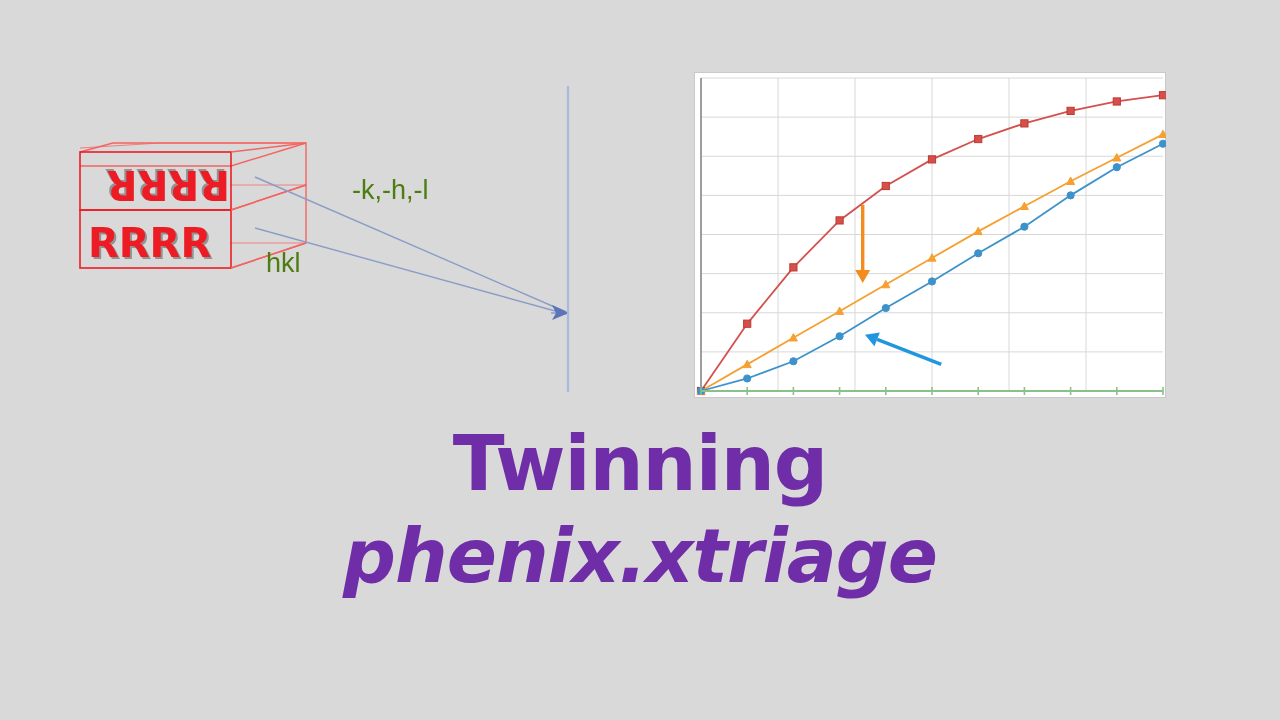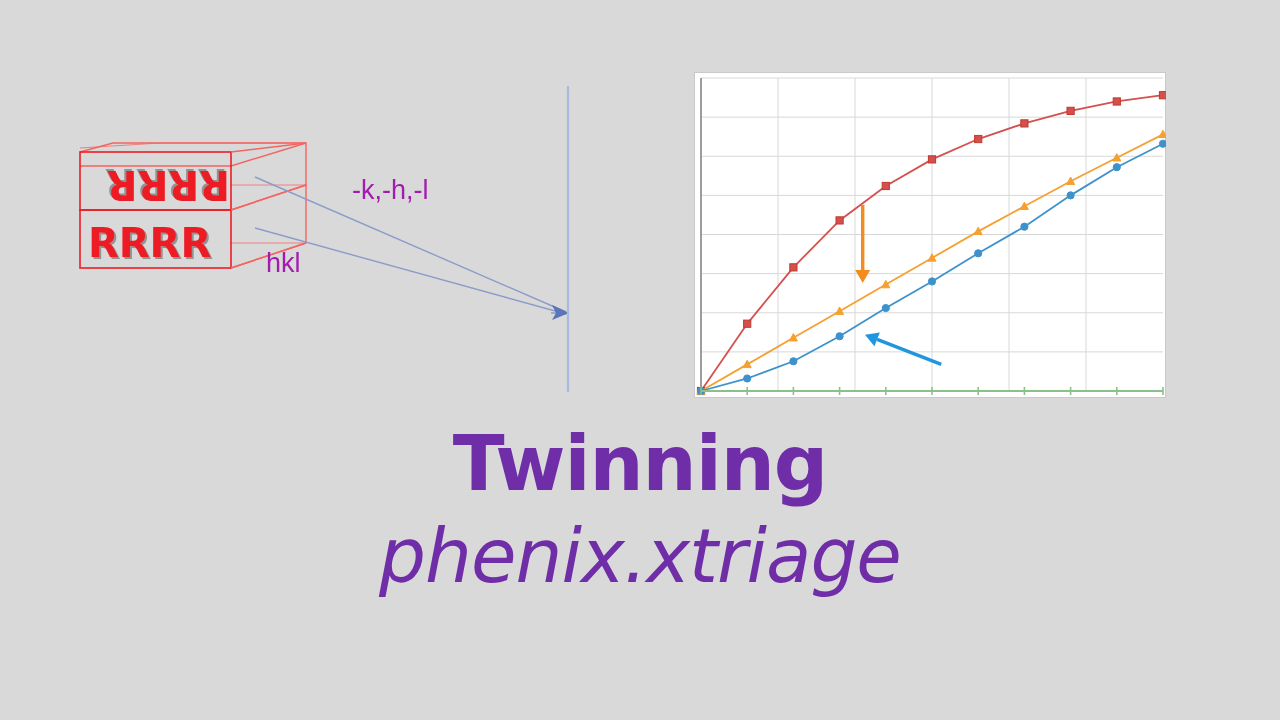--- a/index.html
+++ b/index.html
@@ -48,21 +48,21 @@
     font-size: 40px;
     transform: rotate(180deg);
   }
   .row-bottom {
     left: 88px; top: 220px; width: 142px; height: 46px;
     font-size: 40px;
   }
 
   .lbl {
     position: absolute;
-    color: #a21caf;
+    color: #4d7c0f;
     font-family: "Liberation Sans", sans-serif;
     font-size: 27px;
     white-space: nowrap;
   }
   .lbl-khl { left: 352px; top: 175px; }
   .lbl-hkl { left: 266px; top: 248px; }
 
   
   .chart-area {
     position: absolute;
@@ -96,21 +96,21 @@
     font-family: "DejaVu Sans", sans-serif;
     font-weight: bold;
     font-size: 76px;
     color: #6F2DA8;
     line-height: 1.05;
     letter-spacing: -1px;
   }
   .sub-title {
     font-family: "DejaVu Sans", sans-serif;
     font-style: italic;
-    font-weight: normal;
+    font-weight: bold;
     font-size: 74px;
     color: #6F2DA8;
     line-height: 1.15;
     margin-top: 10px;
     letter-spacing: -1px;
   }
 </style>
 </head>
 <body>
 

